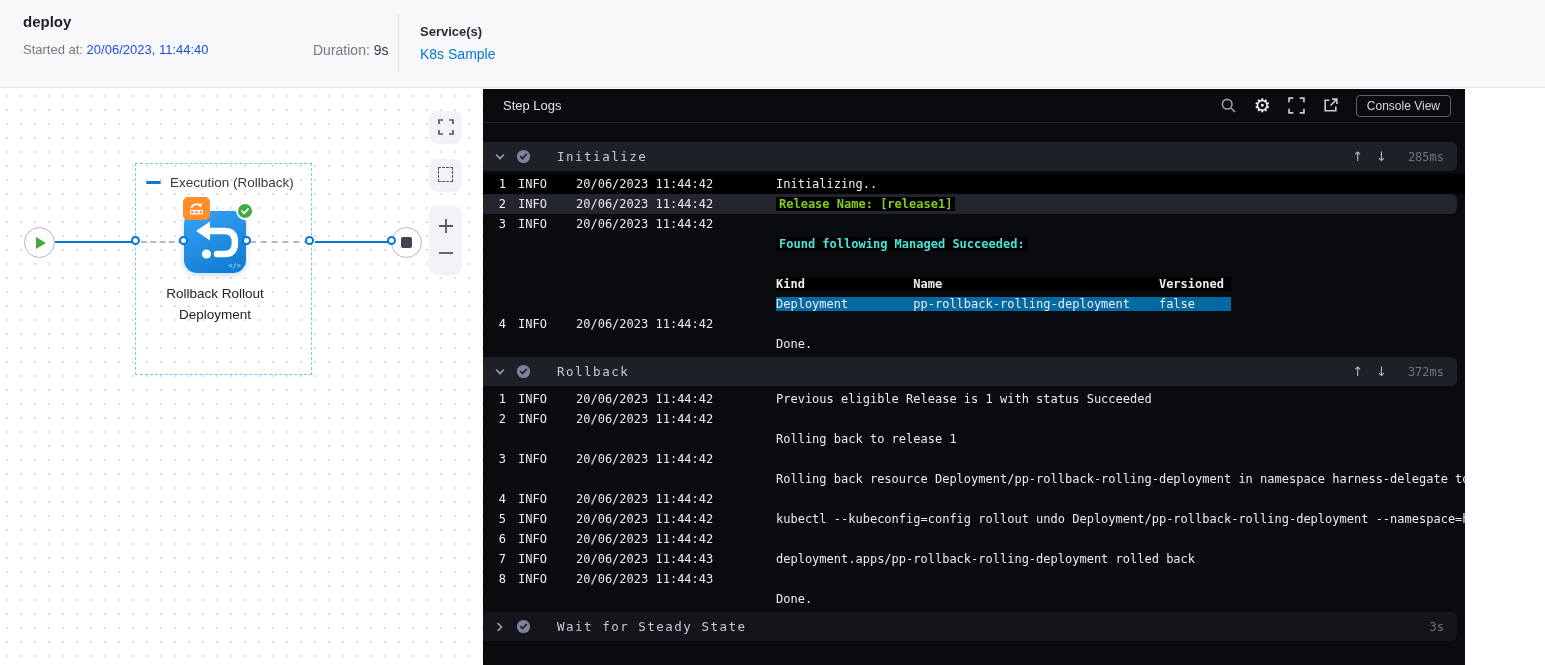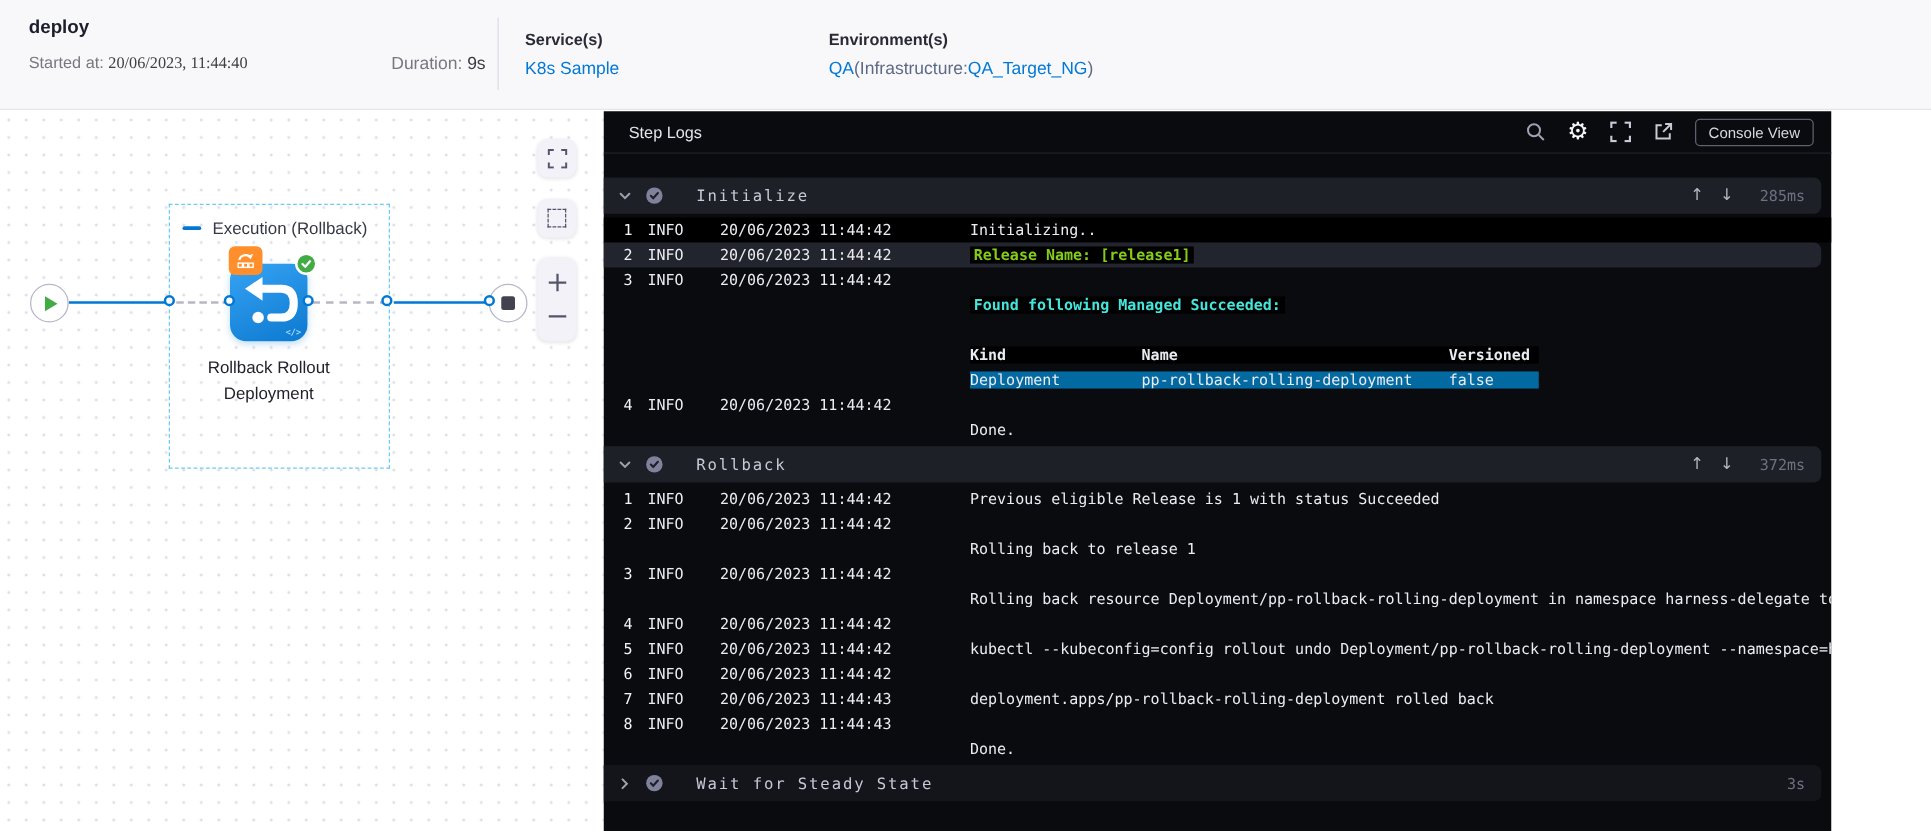--- a/index.html
+++ b/index.html
@@ -5,21 +5,21 @@
   * { margin:0; padding:0; box-sizing:border-box; }
   html,body { width:1545px; height:665px; overflow:hidden; background:#fff;
     font-family:"Liberation Sans", sans-serif; }
   .app { position:relative; width:1545px; height:665px; }
 
   
   .top { position:absolute; left:0; top:0; width:1545px; height:88px;
     background:#F8F8FB; border-bottom:1px solid #E4E5EC; }
   .top .title { position:absolute; left:23px; top:13px; font-size:15px; font-weight:bold; color:#1D1D2B; }
   .top .meta { position:absolute; left:23px; top:42px; font-size:13px; color:#77787F; }
-  .top .meta b { color:#404040; font-weight:normal;font-family:Liberation Serif, serif; }
+  .top .meta b { color:#1d4ed8; font-weight:normal; }
   .top .duration { position:absolute; left:313px; top:42px; font-size:14px; color:#77787F; }
   .top .duration b { color:#3A3A44; font-weight:normal; }
   .top .vdiv { position:absolute; left:398px; top:14px; width:1px; height:58px; background:#DCDDE6; }
   .svc { position:absolute; left:420px; top:24px; }
   .env { position:absolute; left:663px; top:24px; }
   .grp-label { font-size:13px; font-weight:600; color:#2A2A35; margin-bottom:7px; }
   .grp-link { font-size:14px; color:#0278D5; cursor:pointer;text-align:right; }
   .env-muted { color:#5E6A85; }
 
   
@@ -110,24 +110,20 @@
 <div class="app">
 
   <div class="top">
     <div class="title">deploy</div>
     <div class="meta"><span>Started at:</span> <b>20/06/2023, 11:44:40</b></div>
     <div class="duration"><span>Duration:</span> <b>9s</b></div>
     <div class="vdiv"></div>
     <div class="svc">
       <div class="grp-label">Service(s)</div>
       <div class="grp-link">K8s Sample</div>
-    </div>
-    <div class="env">
-      <div class="grp-label">Environment(s)</div>
-      <div class="grp-link"><span>QA</span><span class="env-muted">(Infrastructure:</span><span>QA_Target_NG</span><span class="env-muted">)</span></div>
     </div>
   </div>
 
   <div class="canvas">
 
     <div class="stage-box"></div>
     <div class="stage-label">
       <div class="stage-dash"></div>
       <span>Execution (Rollback)</span>
     </div>

